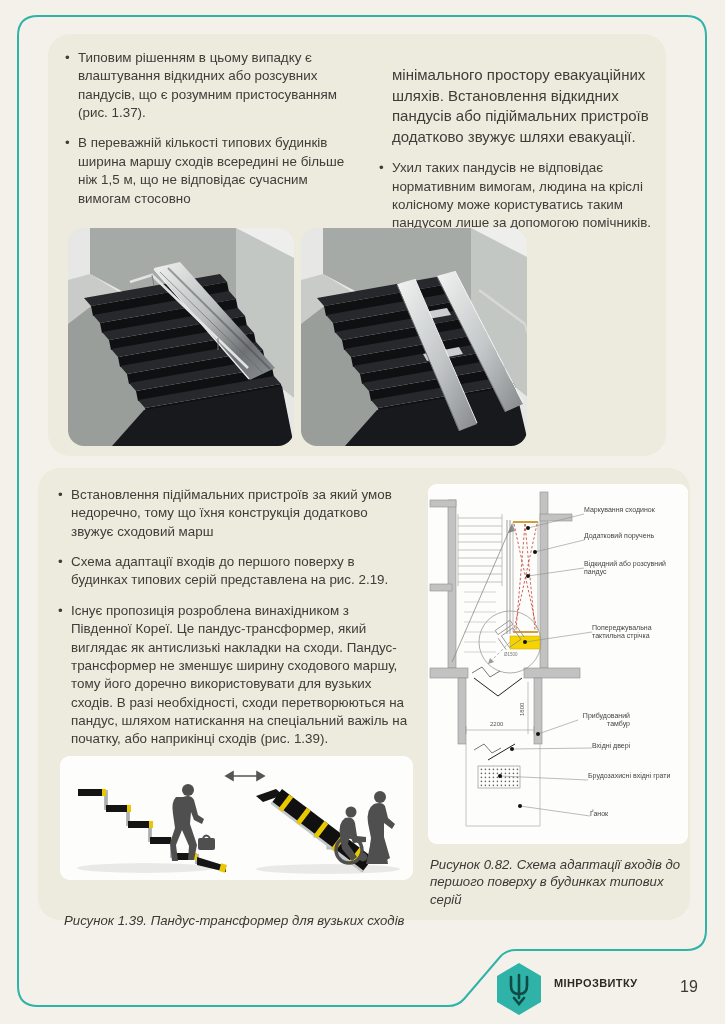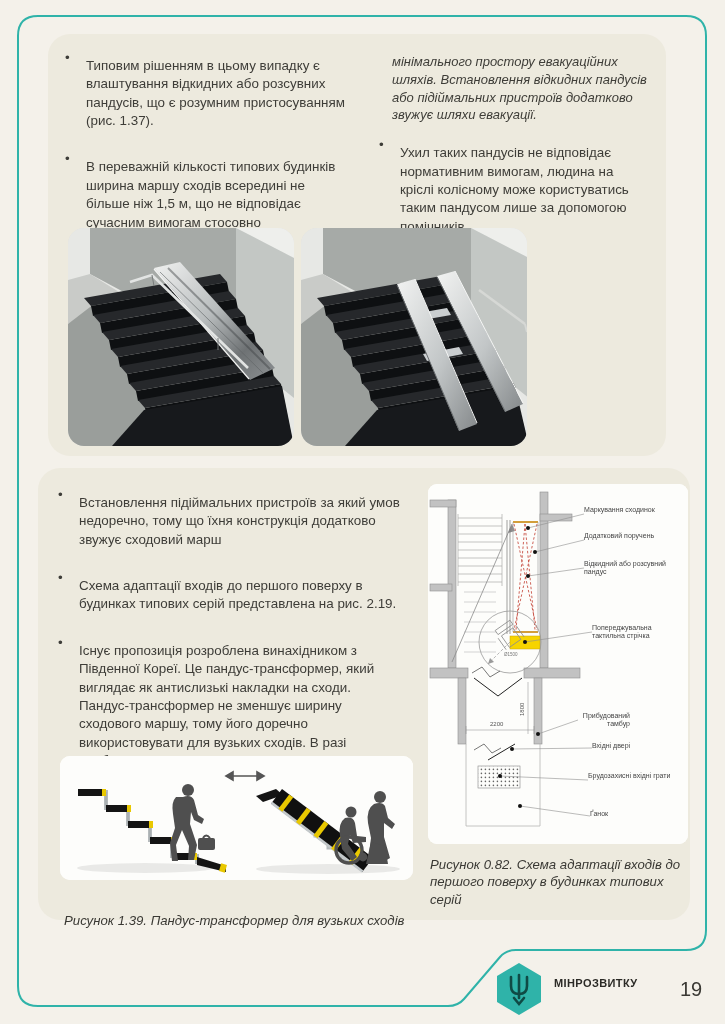--- a/index.html
+++ b/index.html
@@ -10,43 +10,43 @@
   }
   .border-svg{position:absolute;left:0;top:0;}
   .card{position:absolute;background:#edeade;border-radius:22px;}
   .card1{left:48px;top:34px;width:618px;height:422px;}
   .card2{left:38px;top:468px;width:652px;height:452px;}
   .cols{display:flex;gap:22px;padding:15px 16px 0 17px;}
   .col1{width:292px;flex:none;}
   .col2{width:272px;flex:none;}
   .bullet{display:flex;gap:6px;margin-bottom:12px;font-size:13.4px;line-height:1.37;}
   .bullet .dot{width:7px;flex:none;}
-  .bullet p{margin:8px;}
-  .cont{margin:4px 0 12px 0;padding-left:13px;font-size:13px;line-height:1.37;font-style:italic;}
+  .bullet p{margin:0;}
+  .cont{margin:16px 0 12px 0;padding-left:13px;font-size:15px;line-height:1.37;}
   .photos{position:absolute;left:20px;top:194px;display:flex;gap:7px;}
   .photo{width:226px;height:218px;border-radius:16px;overflow:hidden;background:#dfe0dd;}
   .cap{font-style:italic;font-size:13.2px;line-height:1.32;color:#3a3934;}
   .cap137{position:absolute;left:492px;top:186px;width:100px;}
   .c2text{position:absolute;left:20px;top:18px;width:352px;}
   .fig139{position:absolute;left:22px;top:288px;width:353px;height:124px;background:#fdfdfb;border-radius:10px;overflow:hidden;}
   .cap139{position:absolute;left:26px;top:444px;width:382px;}
   .diagram-panel{position:absolute;left:390px;top:16px;width:260px;height:360px;background:#fdfdfb;border-radius:9px;overflow:hidden;}
   .cap138{position:absolute;left:392px;top:388px;width:258px;}
   .dlabel{position:absolute;font-size:7px;line-height:1.2;color:#454545;}
   .dl1{left:156px;top:22px;width:90px;}
   .dl2{left:156px;top:48px;width:90px;}
   .dl3{left:156px;top:76px;width:95px;}
   .dl4{left:164px;top:140px;width:92px;}
   .dl5{left:140px;top:228px;width:62px;text-align:right;}
   .dl6{left:164px;top:258px;width:80px;}
   .dl7{left:160px;top:288px;width:85px;}
   .dl8{left:162px;top:326px;width:50px;}
   .footer-logo{position:absolute;left:492px;top:960px;}
   .brand{position:absolute;left:554px;top:977px;font-size:11px;font-weight:bold;letter-spacing:0.4px;color:#2b2a26;}
-  .pagenum{position:absolute;left:680px;top:978px;font-size:20px;color:#3a3934;}
+  .pagenum{position:absolute;left:680px;top:978px;font-size:16px;color:#3a3934;}
 </style>
 </head>
 <body>
 
 <svg class="border-svg" width="725" height="1024">
   <path d="M 38 16 H 686 Q 706 16 706 36 V 930 Q 706 950 686 950 H 516 Q 506 950 500 957 L 464 999 Q 458 1006 448 1006 H 38 Q 18 1006 18 986 V 36 Q 18 16 38 16 Z" fill="none" stroke="#2fb3a9" stroke-width="2"></path>
 </svg>
 
 <div class="card card1">
   <div class="cols">

